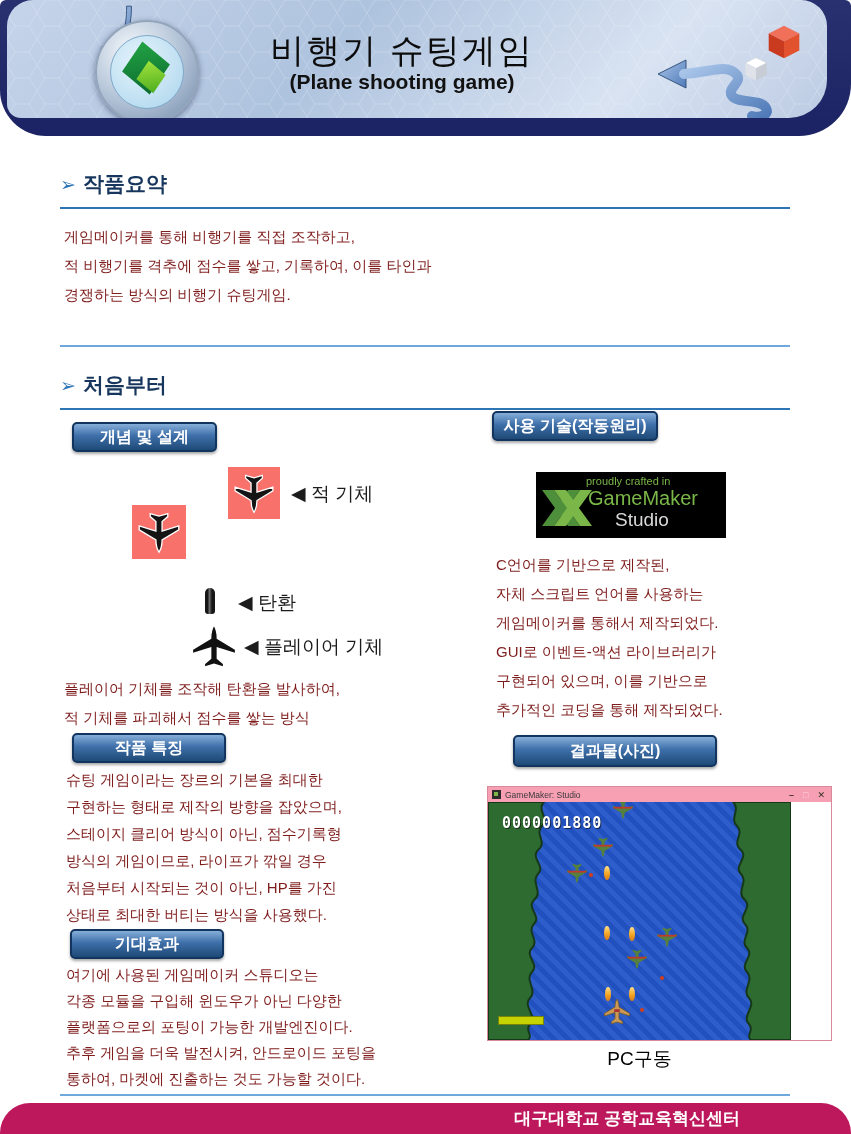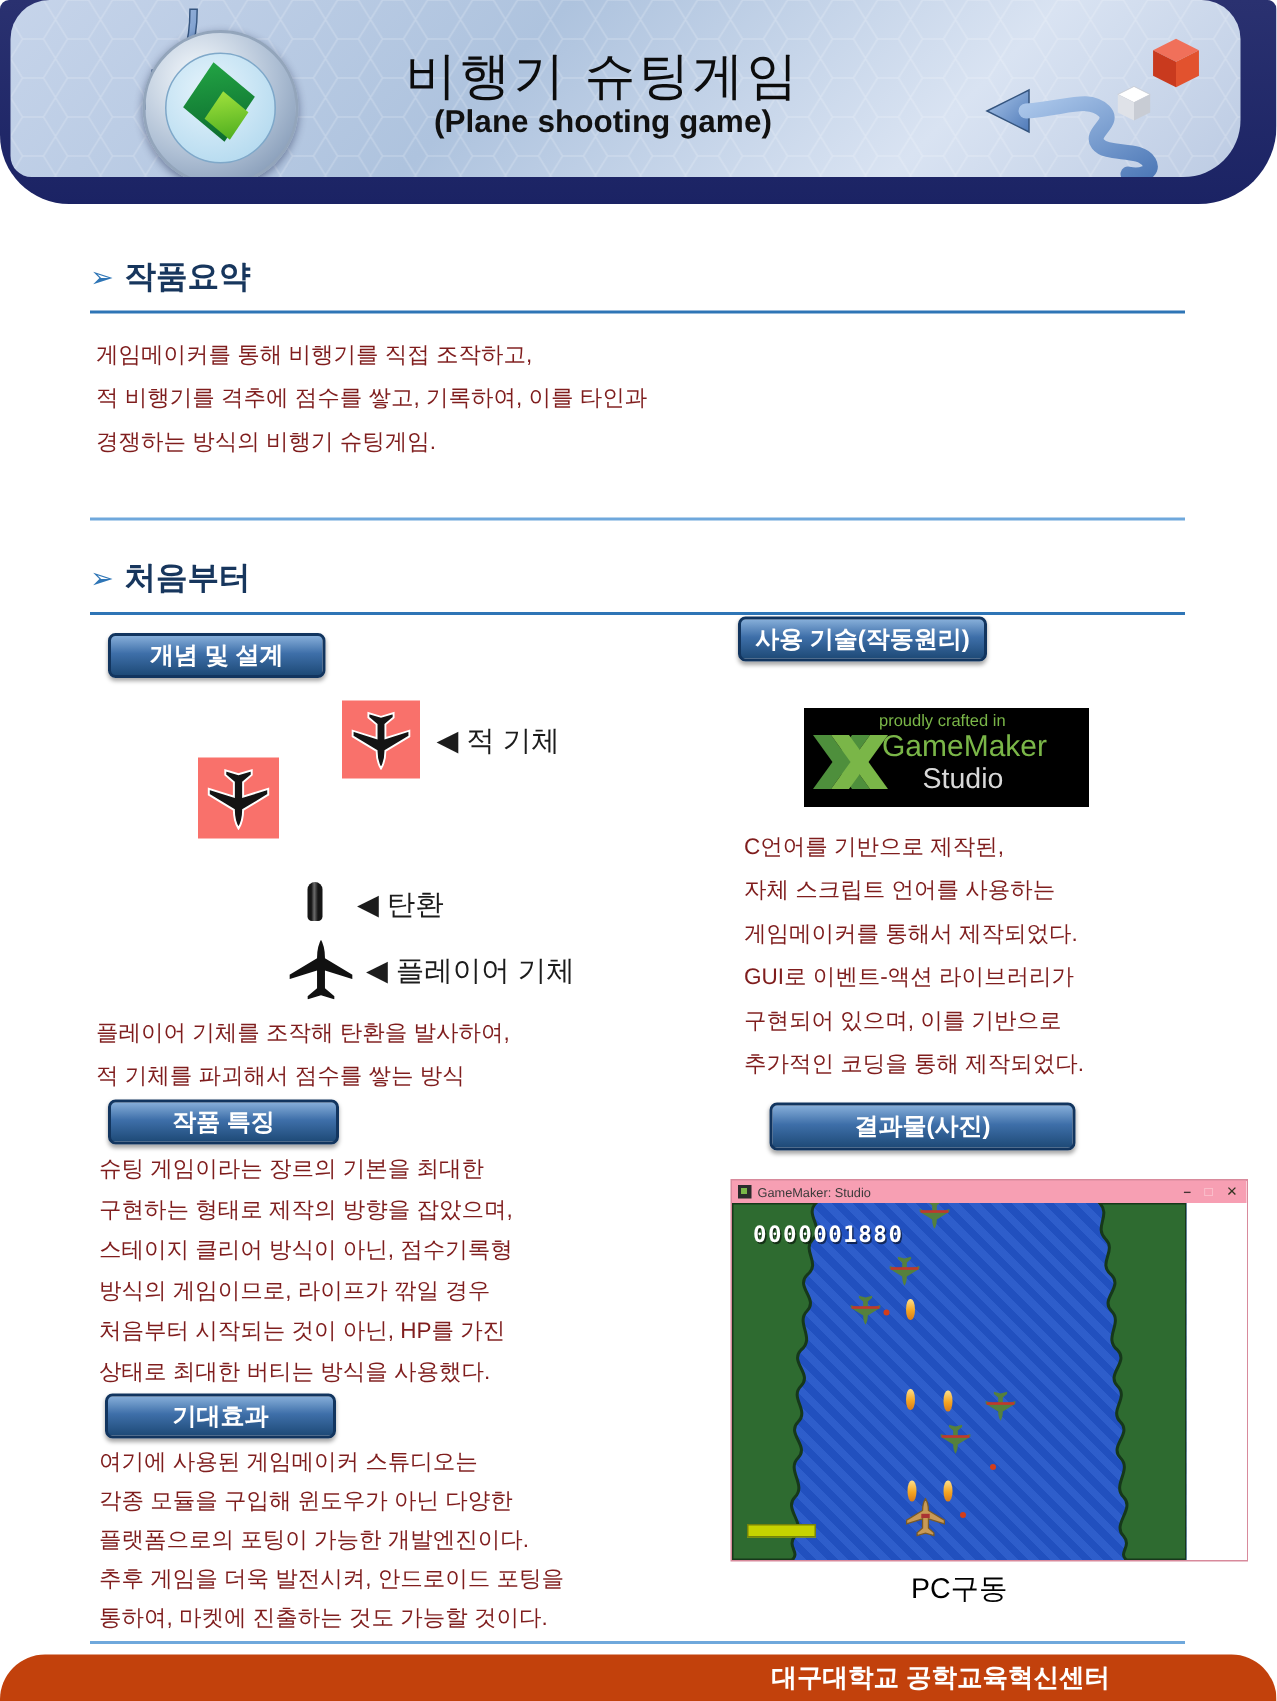--- a/index.html
+++ b/index.html
@@ -66,21 +66,21 @@
     letter-spacing:1px;text-shadow:1px 1px 0 rgba(0,0,0,.55);font-family:"DejaVu Sans Mono",monospace;text-align:right;}
   .g-sprite{position:absolute;}
   .g-bullet{position:absolute;width:6px;height:14px;border-radius:50%/55%;
     background:linear-gradient(180deg,#ffe08a,#f5a623 55%,#d97b1a);}
   .g-dot{position:absolute;width:4px;height:4px;border-radius:50%;background:#d43d1a;}
   .hpbar{position:absolute;left:10px;top:214px;width:44px;height:7px;background:#c6d300;border:1px solid #76830a;}
   .caption{position:absolute;left:488px;top:1046px;width:303px;text-align:center;
     font-size:19px;color:#000000;}
   
   .f-line{position:absolute;left:60px;top:1094px;width:730px;border-top:2px solid #6fa8dc;}
-  .f-bar{position:absolute;left:0;bottom:0;width:851px;height:31px;background:#c2410c;
+  .f-bar{position:absolute;left:0;bottom:0;width:851px;height:31px;background:#be185d;
     border-radius:30px 30px 0 0;}
   .f-text{position:absolute;right:111px;top:0;height:31px;line-height:31px;
     color:#fff;font-weight:bold;font-size:17px;}
 </style>
 </head>
 <body>
 
 <div class="header">
   <div class="header-inner">
     <svg class="hexes" width="100%" height="100%">

